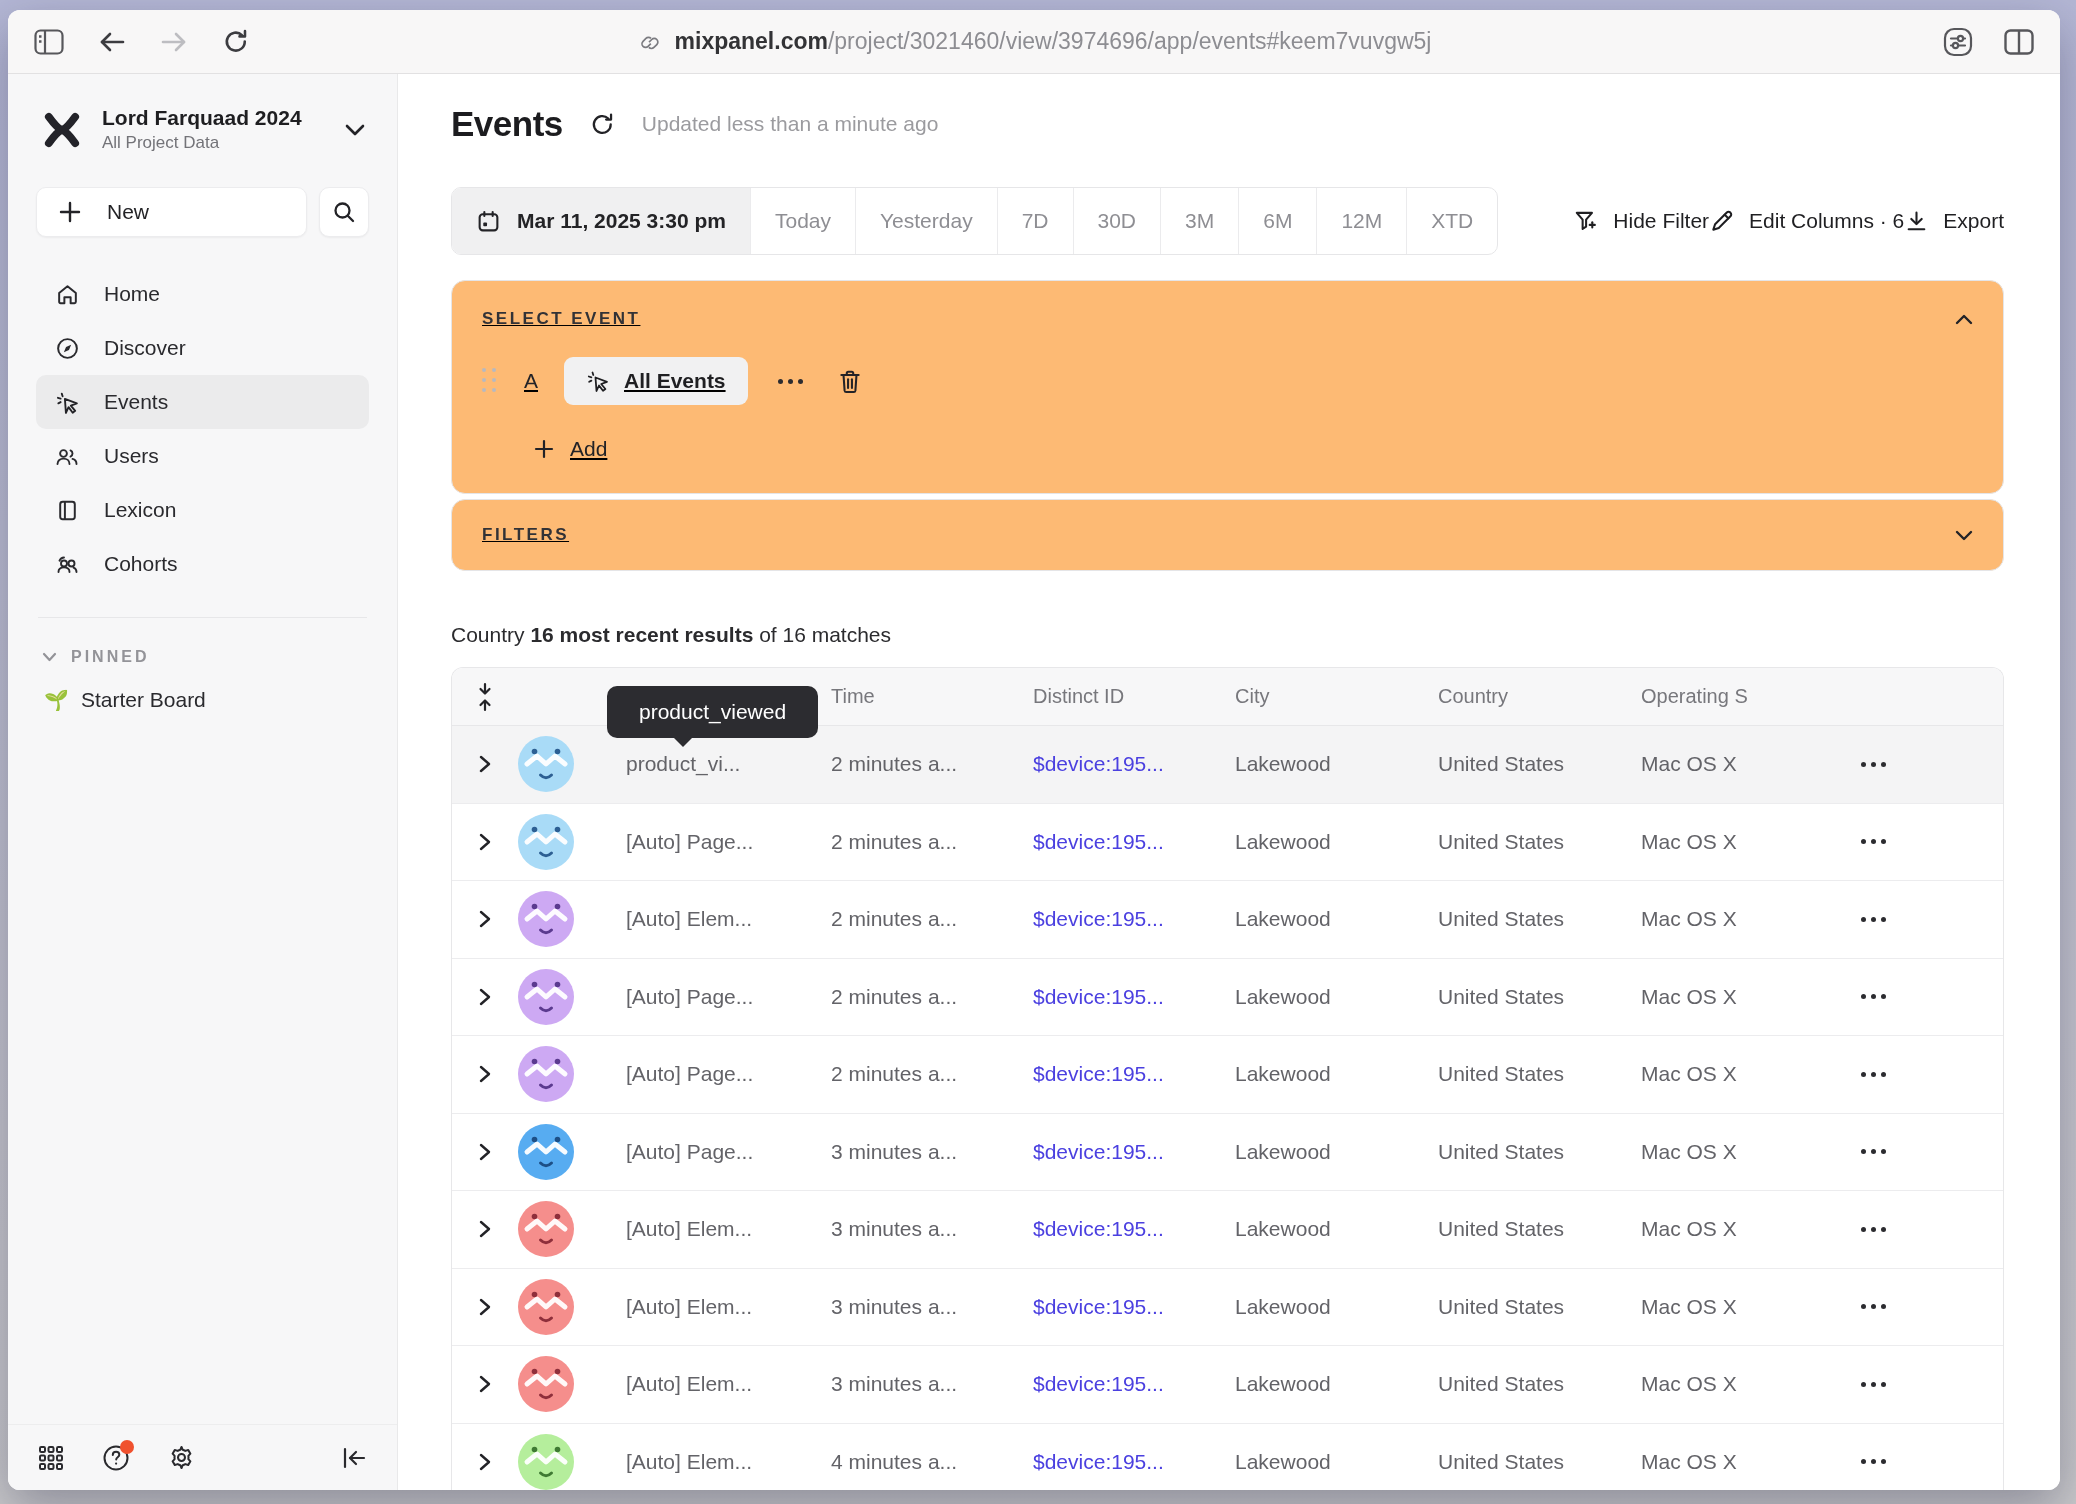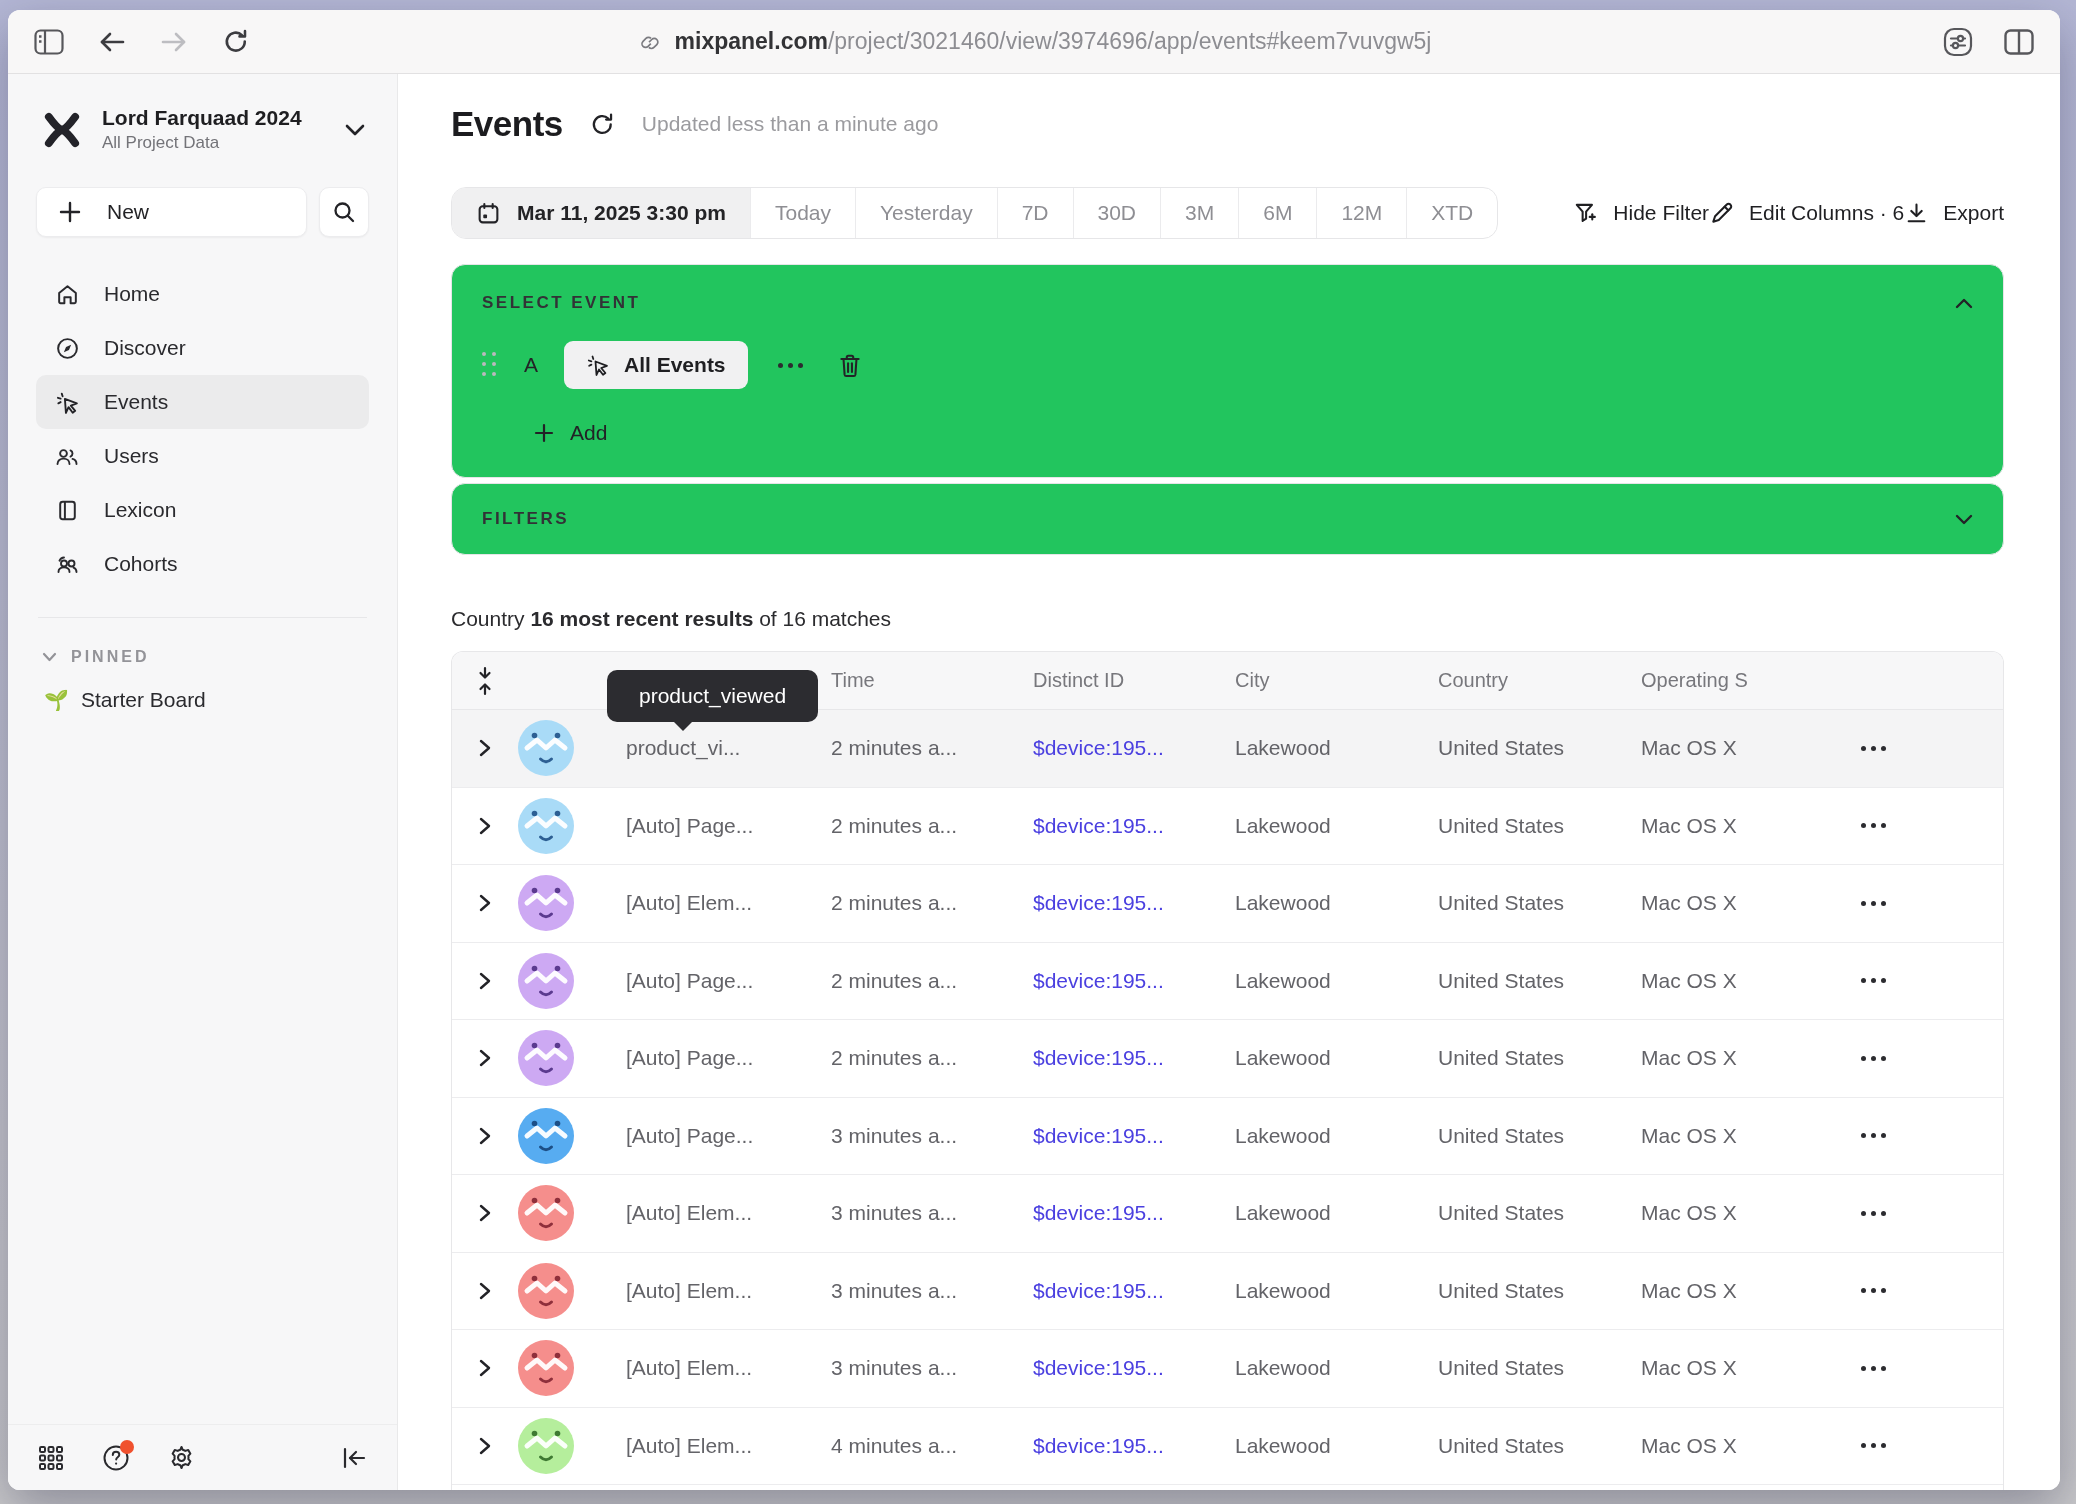--- a/index.html
+++ b/index.html
@@ -59,31 +59,31 @@
   .helpwrap { position:relative; display:inline-flex; }
   .reddot { position:absolute; right:-4px; top:-4px; width:14px; height:14px; border-radius:50%; }
 
   
   .main { flex:1; min-width:0; padding:30px 56px 0 53px; overflow:hidden; position:relative; background:#fff; }
   .page-head { display:flex; align-items:center; gap:26px; }
   .page-title { font-size:35px; font-weight:700; color:#1c1c1f; letter-spacing:-.5px; }
   .updated { font-size:21px; color:#9b9b9f; }
 
   .controls { margin-top:43px; display:flex; align-items:center; }
-  .segctl { display:flex; align-items:stretch; height:52px; border:1px solid #e6e6e8; border-radius:15px;
+  .segctl { display:flex; align-items:stretch; height:68px; border:1px solid #e6e6e8; border-radius:10px;
     overflow:hidden; background:#fff; }
   .seg { display:flex; align-items:center; padding:0 24px; font-size:21px; color:#8e8e93; cursor:pointer; white-space:nowrap; }
   .seg + .seg { border-left:1px solid #ebebed; }
   .seg.current { background:#f0f0f1; color:#232326; font-weight:600; gap:16px; }
   .seg.xtd { gap:10px; }
   .ctl-right { margin-left:auto; display:flex; align-items:center; }
   .ctl-btn { display:flex; align-items:center; gap:14px; font-size:21px; font-weight:500; color:#1f1f22; cursor:pointer; white-space:nowrap; }
 
   
-  .card { border:1px solid #e5e5e7; border-radius:14px; background:#22c55e; }
+  .card { border:1px solid #e5e5e7; border-radius:14px; background:#fdba74;text-decoration:underline; }
   .card.select-event { margin-top:25px; padding:28px 30px 32px 30px; }
   .card-hdr { display:flex; align-items:center; justify-content:space-between; }
   .card-label { font-size:17px; font-weight:700; letter-spacing:2.5px; color:#323236; }
   .ev-row { margin-top:28px; display:flex; align-items:center; }
   .draghandle { display:grid; grid-template-columns:repeat(2,6px); grid-auto-rows:6px; gap:4px; margin-right:26px; cursor:grab; }
   .draghandle i { width:4px; height:4px; border-radius:50%; background:#b9b9bd; }
   .ev-letter { font-size:21px; color:#232327; margin-right:26px; }
   .ev-pill { display:flex; align-items:center; gap:14px; background:#f1f1f2; border-radius:9px;
     padding:12px 22px; font-size:21px; font-weight:600; color:#1f1f22; cursor:pointer; }
   .dots3 { display:inline-flex; gap:5px; align-items:center; cursor:pointer; }

